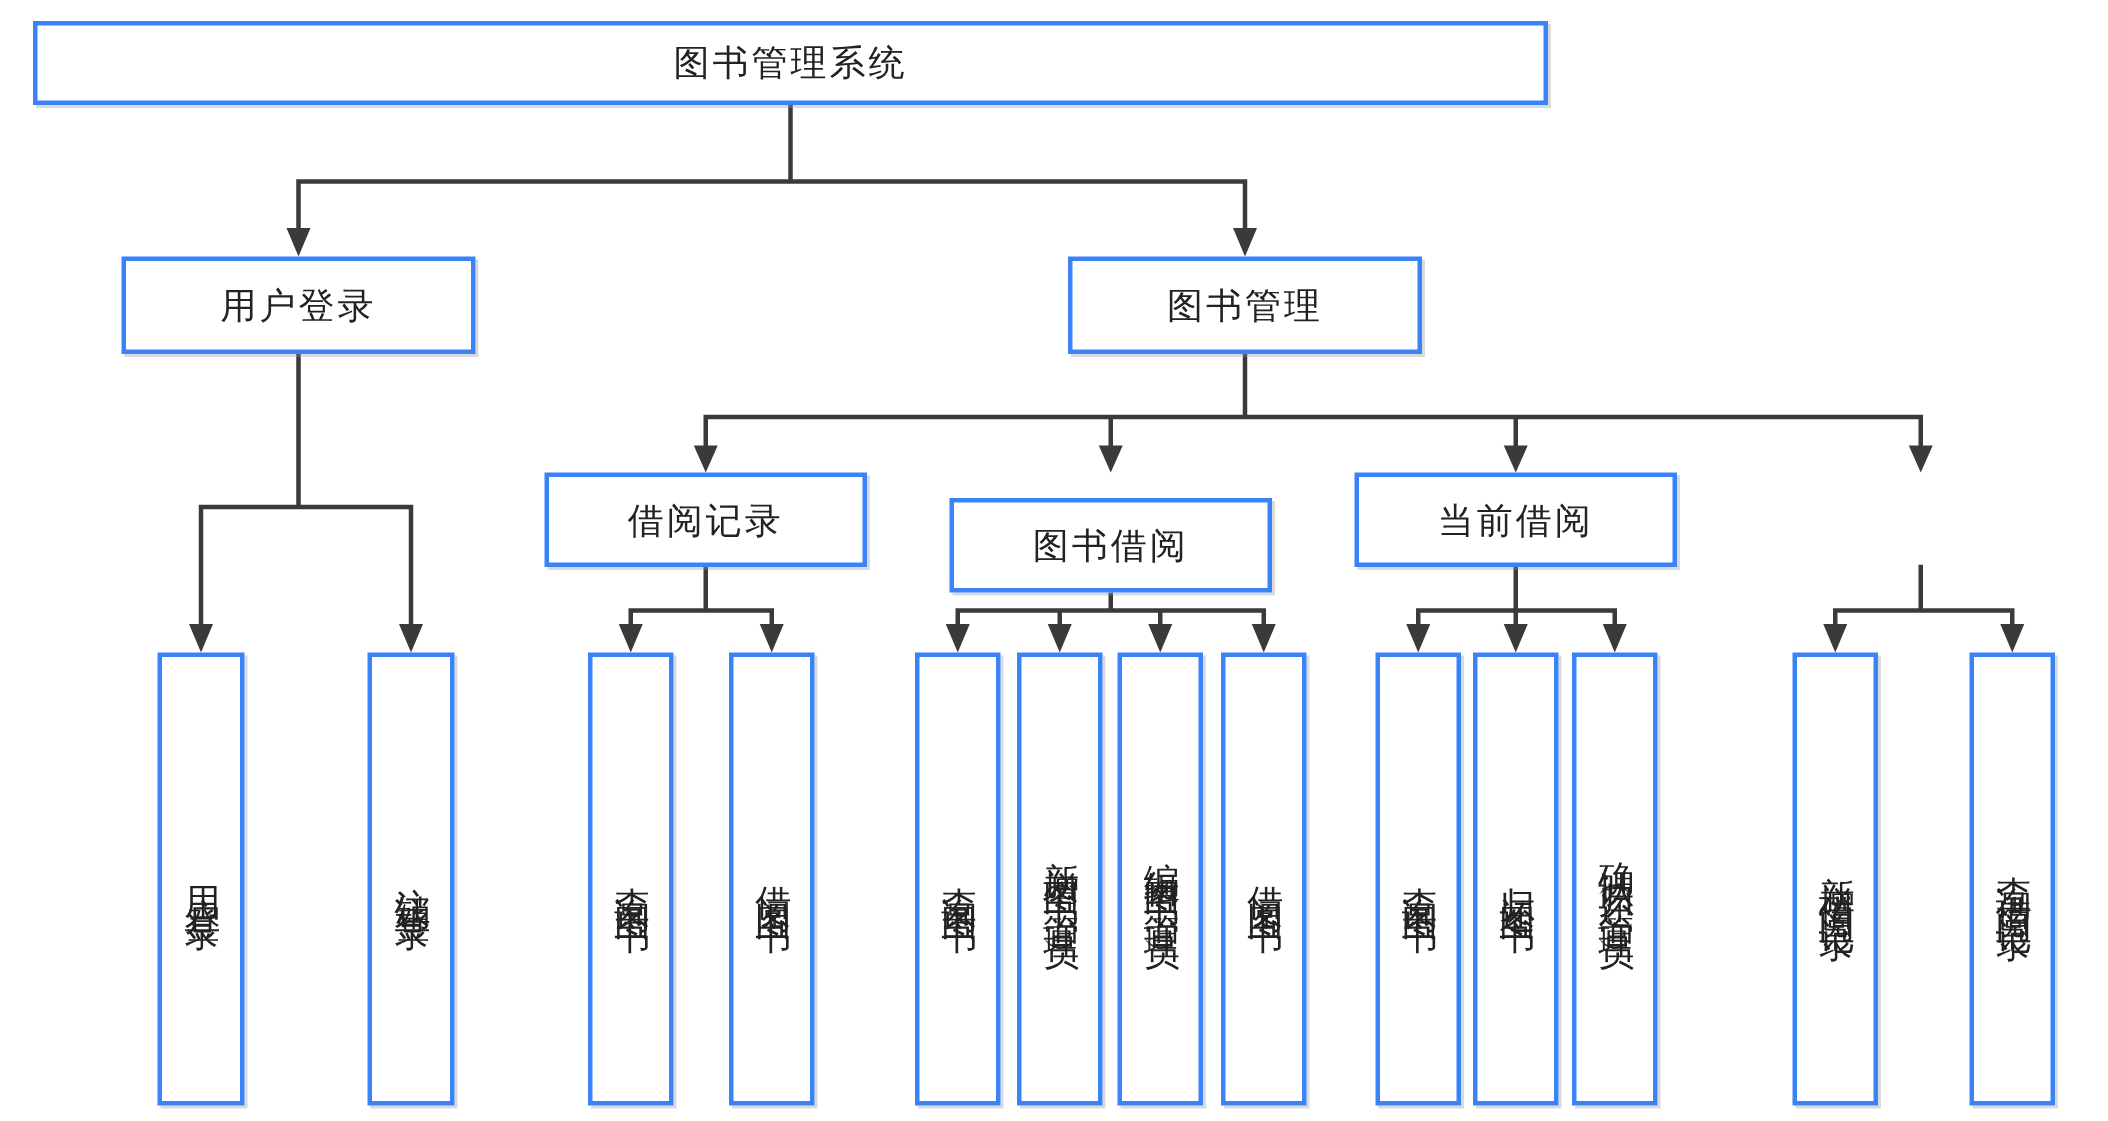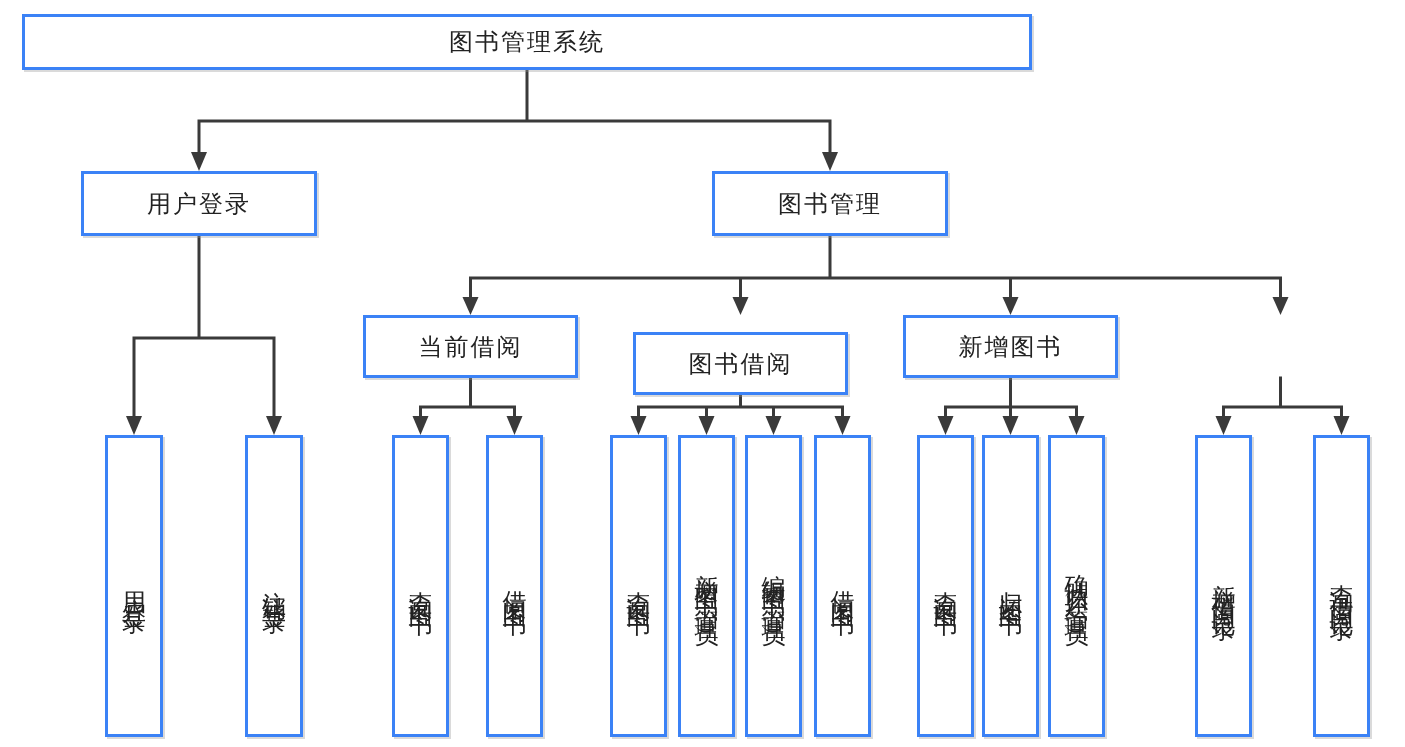--- a/index.html
+++ b/index.html
@@ -68,23 +68,23 @@
       <polygon points="1215.5,416 1231.5,416 1223.5,435"></polygon>
       <polygon points="1333.5,416 1349.5,416 1341.5,435"></polygon>
     </g>
   </svg>
 
   <div class="box" style="left:22px;top:14px;width:1010px;height:56px">图书管理系统</div>
 
   <div class="box" style="left:81px;top:171px;width:236px;height:65px">用户登录</div>
   <div class="box" style="left:712px;top:171px;width:236px;height:65px">图书管理</div>
 
-  <div class="box" style="left:363px;top:315px;width:215px;height:63px">当前借阅</div>
+  <div class="box" style="left:363px;top:315px;width:215px;height:63px">借阅记录</div>
   <div class="box" style="left:633px;top:332px;width:215px;height:63px">图书借阅</div>
-  <div class="box" style="left:903px;top:315px;width:215px;height:63px">新增图书</div>
+  <div class="box" style="left:903px;top:315px;width:215px;height:63px">当前借阅</div>
 
   <div class="box v" style="left:105px;top:435px;width:58px;height:302px">用户登录</div>
   <div class="box v" style="left:245px;top:435px;width:58px;height:302px">注销登录</div>
 
   <div class="box v" style="left:392px;top:435px;width:57px;height:302px">查询图书</div>
   <div class="box v" style="left:486px;top:435px;width:57px;height:302px">借阅图书</div>
 
   <div class="box v" style="left:610px;top:435px;width:57px;height:302px">查询图书</div>
   <div class="box v" style="left:678px;top:435px;width:57px;height:302px">新增图书（管理员）</div>
   <div class="box v" style="left:745px;top:435px;width:57px;height:302px">编辑图书（管理员）</div>

